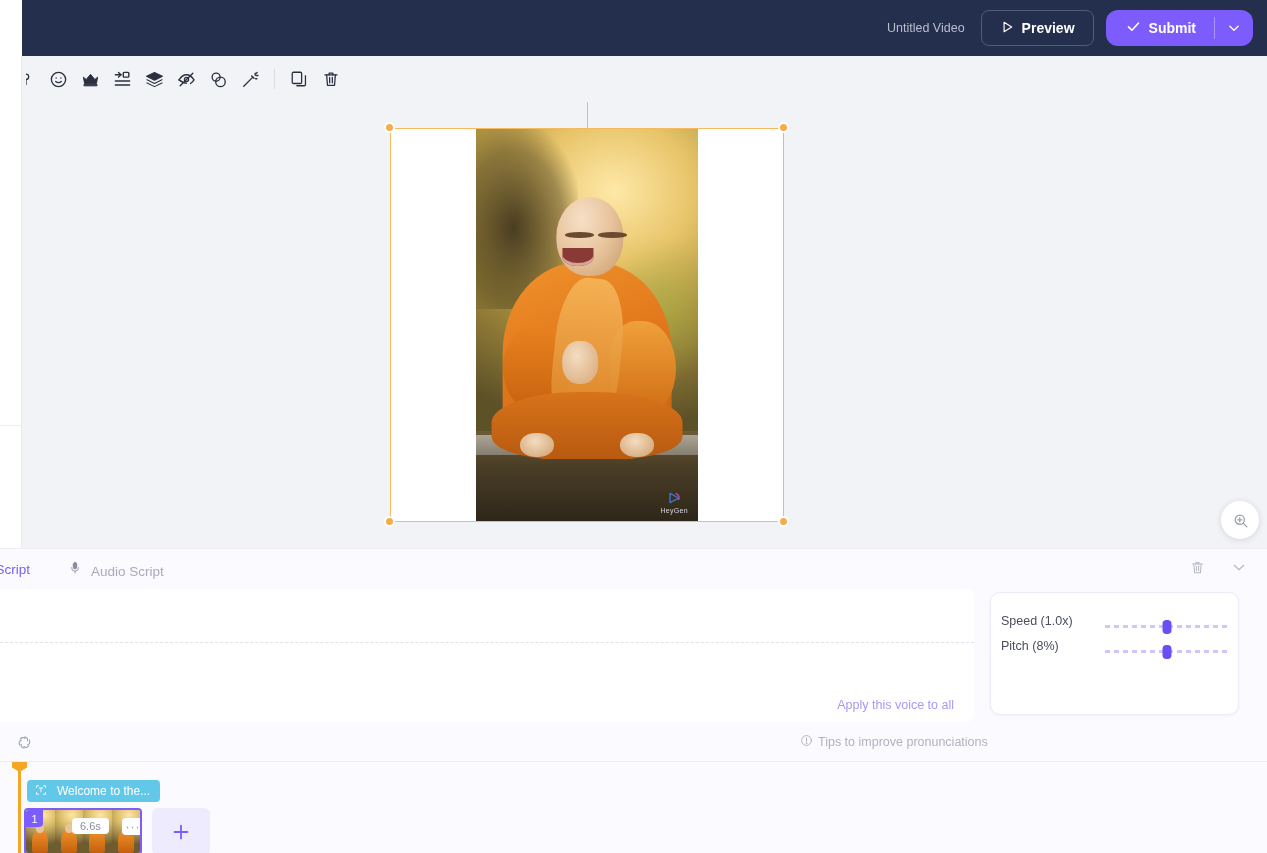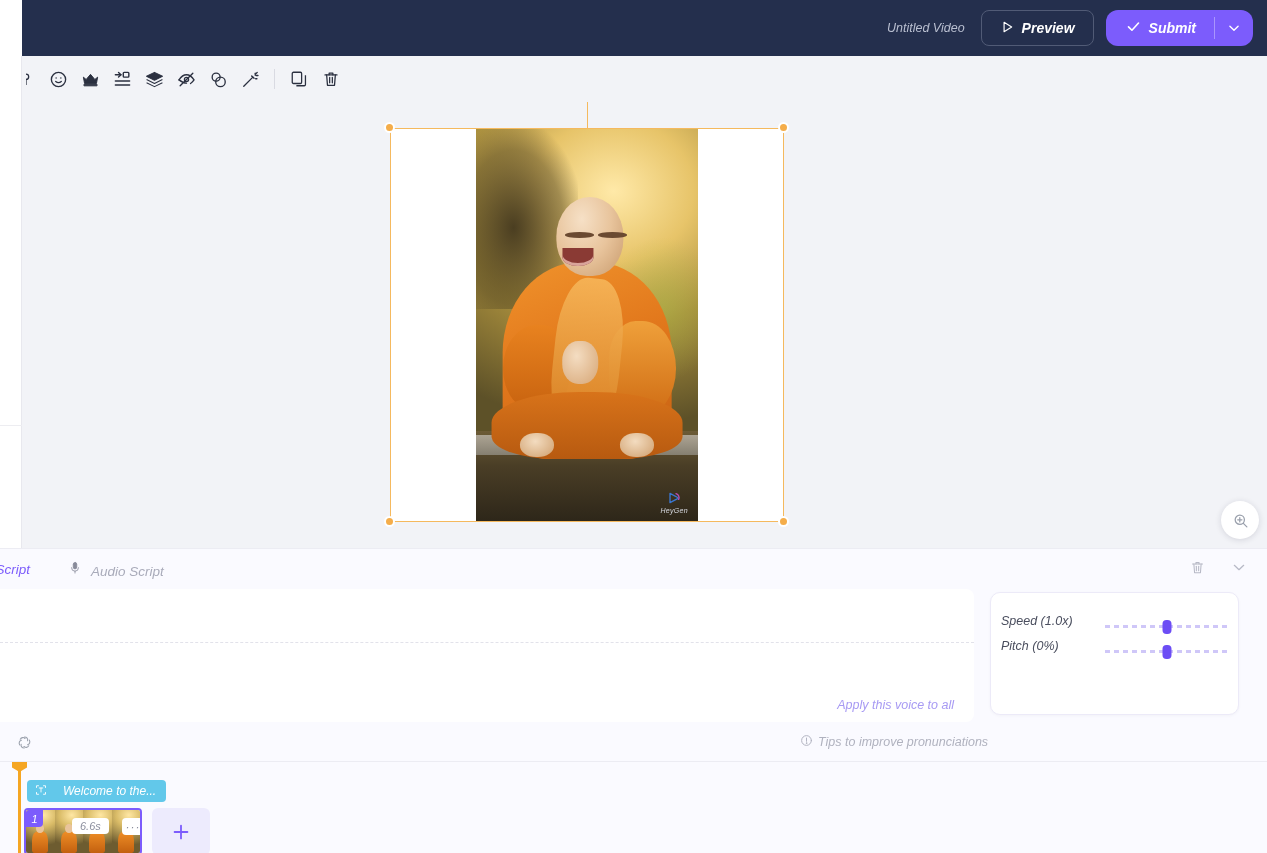--- a/index.html
+++ b/index.html
@@ -2,21 +2,21 @@
 <html><head>
 <meta charset="utf-8">
 <style>
   * { box-sizing: border-box; margin: 0; padding: 0; }
   html, body {
     width: 1267px; height: 853px;
     overflow: hidden;
     font-family: "Liberation Sans", sans-serif;
     background: #f4f4f6;
   }
-  .app { position: relative; width: 1267px; height: 671px; font-style: italic; }
+  .app { position: relative; width: 1267px; height: 671px; }
 
   
   .header {
     position: absolute; left: 22px; top: 0; right: 0; height: 56px;
     background: #242f4d;
     display: flex; align-items: center; justify-content: flex-end;
     padding-right: 14px; gap: 0;
   }
   .header-left-stub {
     position: absolute; left: 0; top: 0; width: 22px; height: 56px;
@@ -306,21 +306,21 @@
   .playhead-knob {
     position: absolute; left: 12px; top: 0;
     width: 15px; height: 10px;
     background: #f5a623;
     clip-path: polygon(0 0, 100% 0, 100% 55%, 50% 100%, 0 55%);
   }
   .caption-chip {
     position: absolute; left: 27px; top: 18px;
     height: 22px; padding: 0 10px 0 8px;
     background: #62c8ea; border-radius: 4px;
-    display: flex; align-items: center; gap: 16px;
+    display: flex; align-items: center; gap: 10px;
     color: #ffffff; font-size: 12px; white-space: nowrap;
   }
   .scene-clip {
     position: absolute; left: 24px; top: 46px;
     width: 118px; height: 47px;
     border: 2px solid #7c5cfc; border-radius: 4px;
     overflow: hidden; display: flex;
   }
   .thumb {
     flex: 1; height: 100%;
@@ -613,21 +613,21 @@
   <div class="voice-card">
 
     <div class="slider-row">
       <span class="slider-label">Speed (1.0x)</span>
       <span class="slider-track">
         <span class="slider-thumb"></span>
       </span>
     </div>
 
     <div class="slider-row">
-      <span class="slider-label">Pitch (0%)</span>
+      <span class="slider-label">Pitch (8%)</span>
       <span class="slider-track">
         <span class="slider-thumb"></span>
       </span>
     </div>
   </div>
 
 
   <div class="timeline">
     <div class="playhead"></div>
     <div class="playhead-knob"></div>

